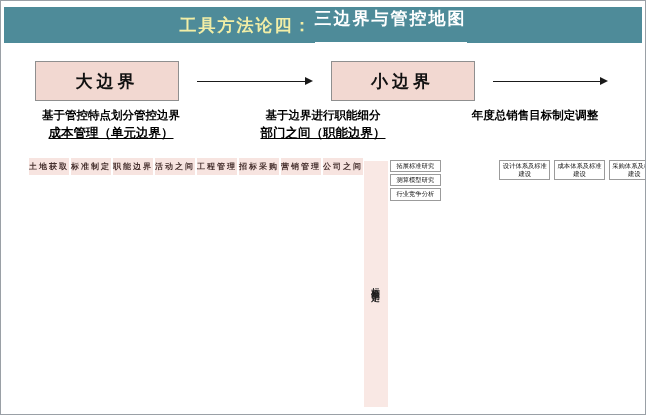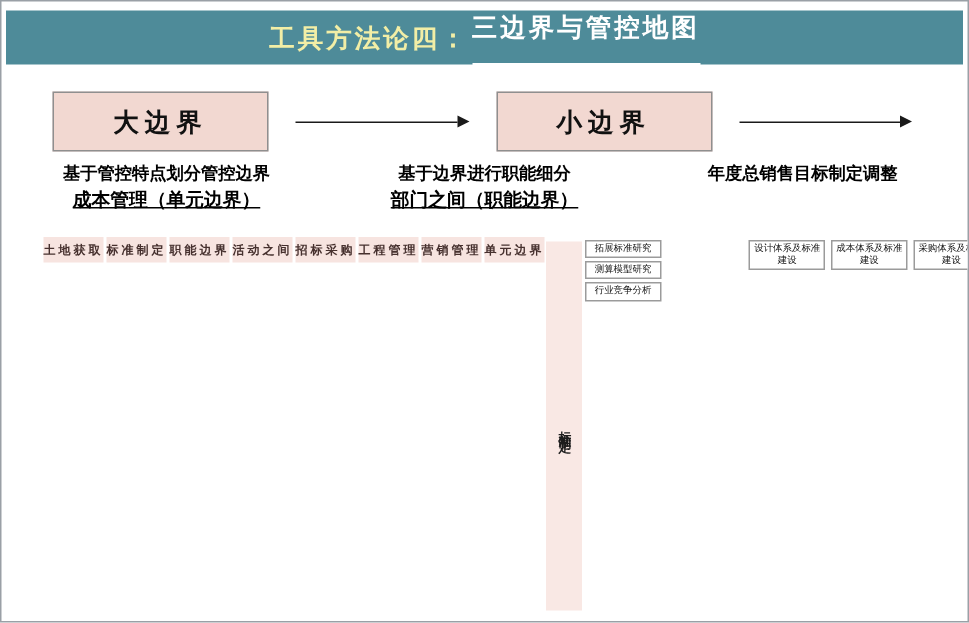--- a/index.html
+++ b/index.html
@@ -85,24 +85,24 @@
   </div>
 </div>
 
 <div class="matrix">
     <div class="m-row m-header">
       <div class="m-spacer"></div>
       <div class="m-colhead">土地获取</div>
       <div class="m-colhead">标准制定</div>
       <div class="m-colhead">职能边界</div>
       <div class="m-colhead">活动之间</div>
+      <div class="m-colhead">工程管理</div>
       <div class="m-colhead">招标采购</div>
-      <div class="m-colhead">工程管理</div>
       <div class="m-colhead">营销管理</div>
-      <div class="m-colhead">单元边界</div>
+      <div class="m-colhead">公司之间</div>
     </div>
     <div class="m-row m-group g0">
       <div class="m-label">标准制定</div>
       <div class="m-col">
         <div class="m-item">拓展标准研究</div>
         <div class="m-item">测算模型研究</div>
         <div class="m-item">行业竞争分析</div>
       </div>
       <div class="m-col"></div>
       <div class="m-col">

